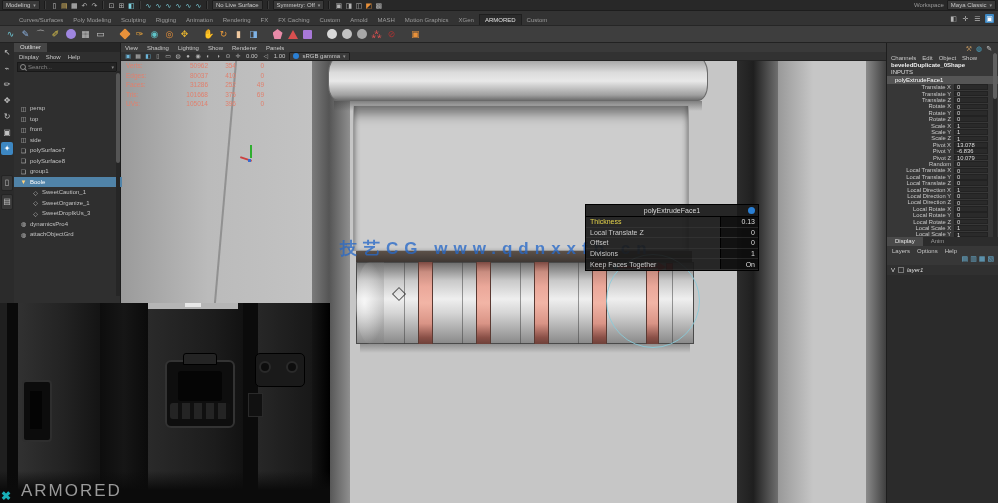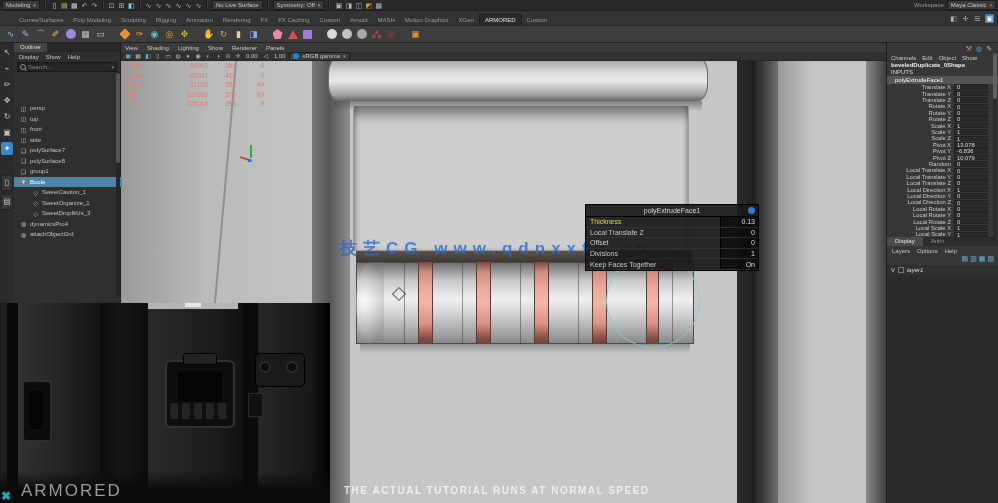--- a/index.html
+++ b/index.html
@@ -545,21 +545,20 @@
             <div class="poprow">
               <span class="plabel">Divisions</span>
               <span class="pval">1</span>
             </div>
             <div class="poprow">
               <span class="plabel">Keep Faces Together</span>
               <span class="pval">On</span>
             </div>
           </div>
       </div>
-      <div id="caption">THE ACTUAL TUTORIAL RUNS AT NORMAL SPEED</div>
     </div>
   </div>
 
   <div id="sidebar" class="abs">
     <div id="sb-topicons">
         <span style="color:#b08a5a">⚒</span>
         <span style="color:#4aa8c8">◍</span>
         <span style="color:#c9c9c9">✎</span>
       </div>
     <div id="cb-menus">

